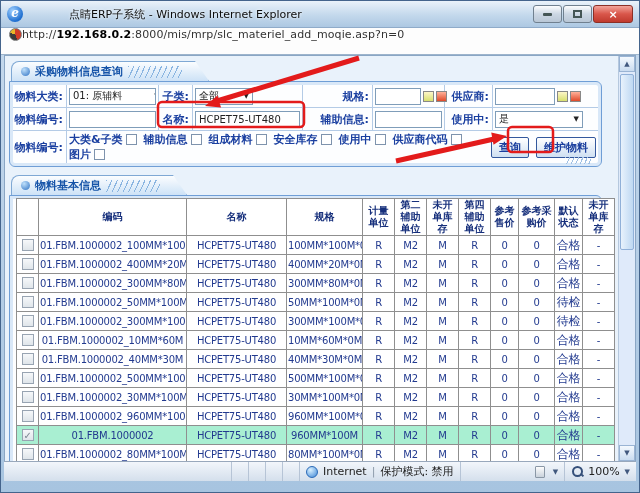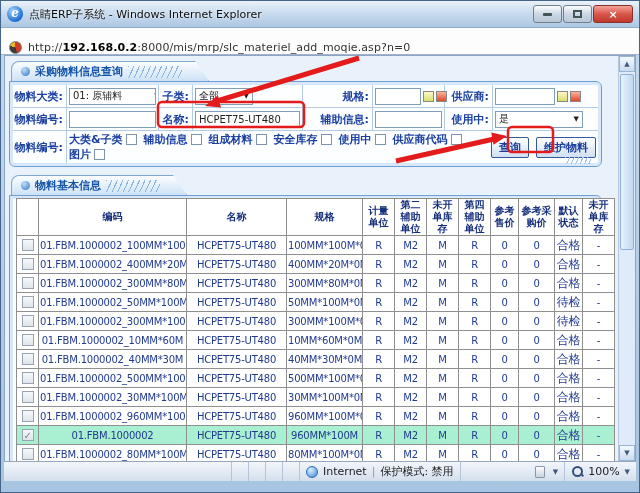--- a/index.html
+++ b/index.html
@@ -10,33 +10,33 @@
     border:1px solid #44648c; background:linear-gradient(#c6daee,#a7c4e0);
     overflow:hidden; }
 
   
   .titlebar { height:27px; display:flex; align-items:center; padding:0 6px;
     background:linear-gradient(#eaf2fa,#c3d8ec 55%,#adc8e2);
     border-bottom:1px solid #8fabc9; }
   .ie-icon { width:16px; height:16px; border-radius:50%;
     background:radial-gradient(circle at 35% 30%,#9fd0ff,#1f6fd0 70%);
     color:#fff; font:bold italic 12px/15px "DejaVu Serif",serif; text-align:center; margin-right:6px; }
-  .title-text { color:#0c0c0c; text-shadow:0 0 3px #ffffff; white-space:nowrap; }
+  .title-text { color:#0c0c0c; text-shadow:0 0 3px #ffffff; white-space:nowrap;margin-left:40px; }
   .winbtns { margin-left:auto; display:flex; gap:1px; }
   .wbtn { width:29px; height:18px; border:1px solid #70808f; border-radius:3px;
     background:linear-gradient(#fcfdfe,#ccd7e4 50%,#b9c7d6);
     display:flex; align-items:center; justify-content:center; color:#333; }
   .wbtn.close { width:40px; background:linear-gradient(#f3a49a,#d9564a 50%,#c03a2e);
     border-color:#8c2f26; color:#fff; font-weight:bold; }
   .minbar { width:9px; height:3px; background:#455; border-radius:1px; }
   .maxbox { width:9px; height:8px; border:2px solid #455; }
 
   
   .urlbar { height:27px; background:#fdfdfd; border-bottom:1px solid #9db4cc;
-    display:flex; align-items:flex-end; padding:0 8px; gap:6px; }
+    display:flex; align-items:flex-start; padding:0 8px; }
   .favicon { width:13px; height:13px; border-radius:50%;
     background:conic-gradient(#d23b28 0 45%, #3b3b3b 45% 80%, #e8b62a 80% 100%);
     border:1px solid #777; }
   .url-text { color:#333; letter-spacing:.1px; white-space:nowrap; }
   .url-text b { color:#000; }
 
   
   .content { position:relative; height:406px; margin:0 3px; background:#e9f2fb;
     border:1px solid #8aa6c4; border-bottom:none; overflow:hidden; }
   .pagearea { position:absolute; left:0; top:0; right:17px; bottom:0; overflow:hidden; }

